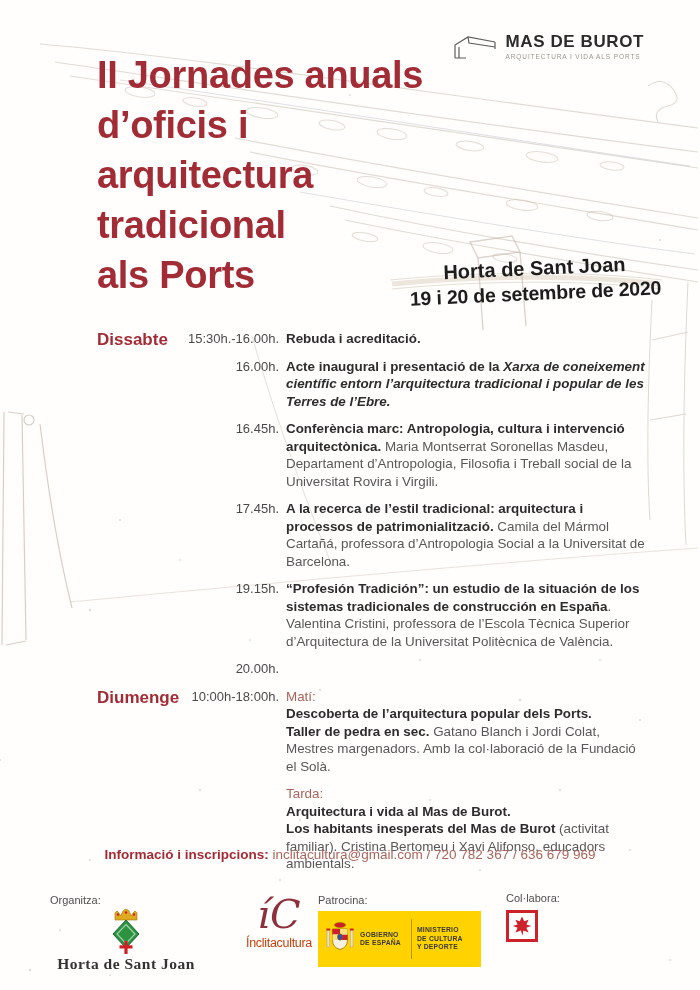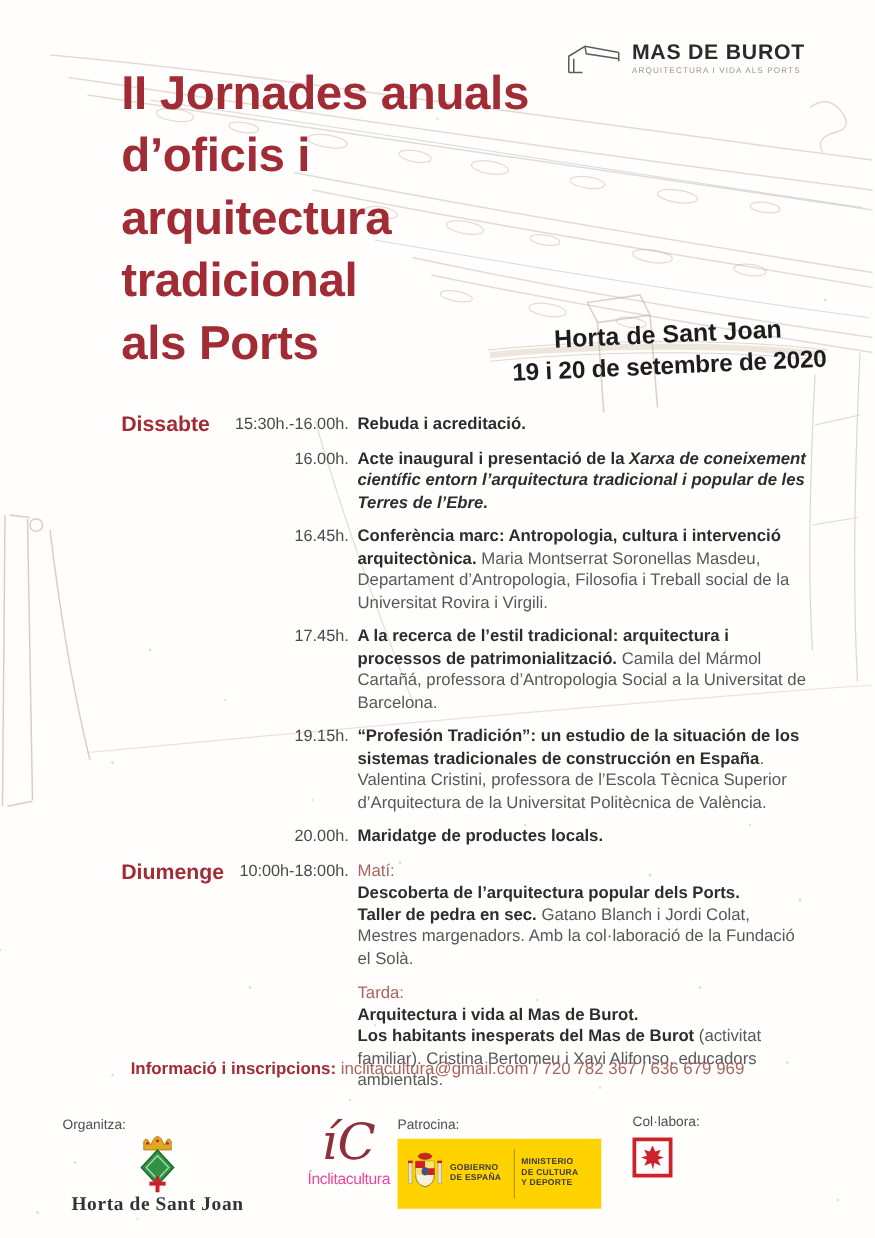--- a/index.html
+++ b/index.html
@@ -56,21 +56,21 @@
   
   .footer{left:0;top:888px;width:100%;height:100px;}
   .fblock{position:absolute;}
   .small-label{font-size:11px;color:#4f4f4f;}
   .org-block{left:50px;top:6px;width:152px;}
   .horta-arms{display:block;margin:2px auto 0 auto;}
   .horta-name{font-family:"Liberation Serif",serif;font-weight:bold;font-size:15.5px;color:#333;
               text-align:center;letter-spacing:.5px;margin-top:1px;white-space:nowrap;}
   .inclita-block{left:218px;top:4px;width:80px;text-align:center;margin-left:21px;}
   .inclita-mono{font-family:"DejaVu Serif",serif;font-style:italic;font-size:40px;line-height:44px;color:#8e2f3c;}
-  .inclita-name{font-size:12.5px;color:#ec4899;letter-spacing:-.3px;margin-top:0;}
+  .inclita-name{font-size:12.5px;color:#c2410c;letter-spacing:-.3px;margin-top:0;}
   .pat-block{left:318px;top:6px;}
   .gov-box{margin-top:5px;width:163px;height:56px;background:var(--gov-yellow);
            display:flex;align-items:center;gap:5px;padding:4px 7px;box-sizing:border-box;}
   .gov-text{font-size:6.8px;font-weight:bold;color:#3a3a3a;line-height:8.4px;width:46px;letter-spacing:.2px;}
   .gov-divider{width:1px;height:40px;background:rgba(95,80,0,.45);}
   .col-block{left:506px;top:4px;}
   .parc-row{display:flex;gap:8px;margin-top:6px;align-items:flex-start;}
   .leaf-box{width:26px;height:26px;border:3px solid var(--parc-red);background:#fff;
             display:flex;align-items:center;justify-content:center;}
   .parc-name{font-size:17.5px;font-weight:bold;color:#d4373d;line-height:18px;letter-spacing:-.2px;}
@@ -211,21 +211,20 @@
         <div class="srow">
           <div class="stime">17.45h.</div>
           <div class="sdesc"><span class="run-b">A la recerca de l’estil tradicional: arquitectura i processos de patrimonialització.</span><span class="run-r"> Camila del Mármol Cartañá, professora d’Antropologia Social a la Universitat de Barcelona.</span></div>
         </div>
         <div class="srow">
           <div class="stime">19.15h.</div>
           <div class="sdesc"><span class="run-b">“Profesión Tradición”: un estudio de la situación de los sistemas tradicionales de construcción en España</span><span class="run-r">. Valentina Cristini, professora de l’Escola Tècnica Superior d’Arquitectura de la Universitat Politècnica de València.</span></div>
         </div>
         <div class="srow">
           <div class="stime">20.00h.</div>
-          <div class="sdesc"><span class="run-b">Maridatge de productes locals.</span></div>
         </div>
       </div>
     </div>
     <div class="day-section">
       <div class="day-label">Diumenge</div>
       <div class="day-rows">
         <div class="srow">
           <div class="stime">10:00h-18:00h.</div>
           <div class="sdesc"><span class="run-label">Matí:</span><br><span class="run-b">Descoberta de l’arquitectura popular dels Ports.</span><br><span class="run-b">Taller de pedra en sec.</span><span class="run-r"> Gatano Blanch i Jordi Colat, Mestres margenadors. Amb la col·laboració de la Fundació el Solà.</span></div>
         </div>

